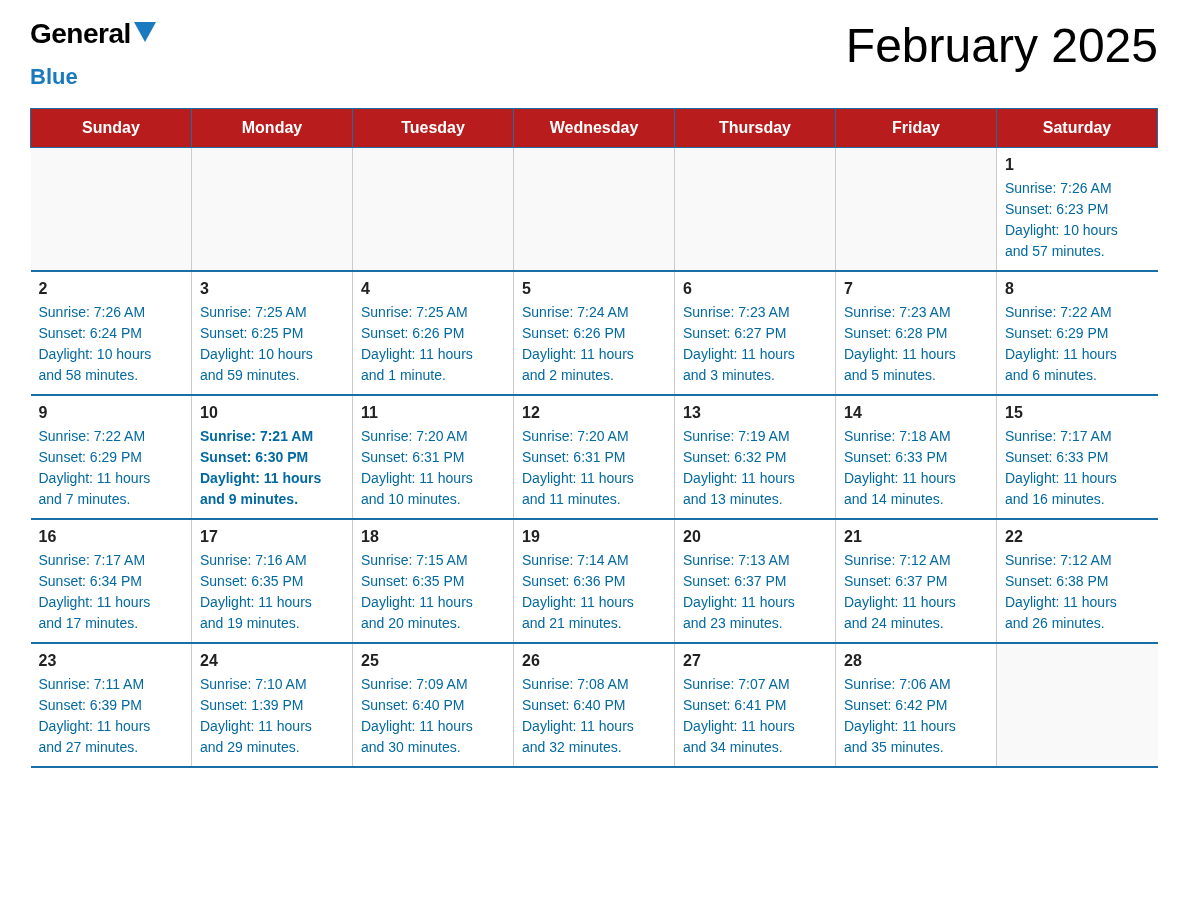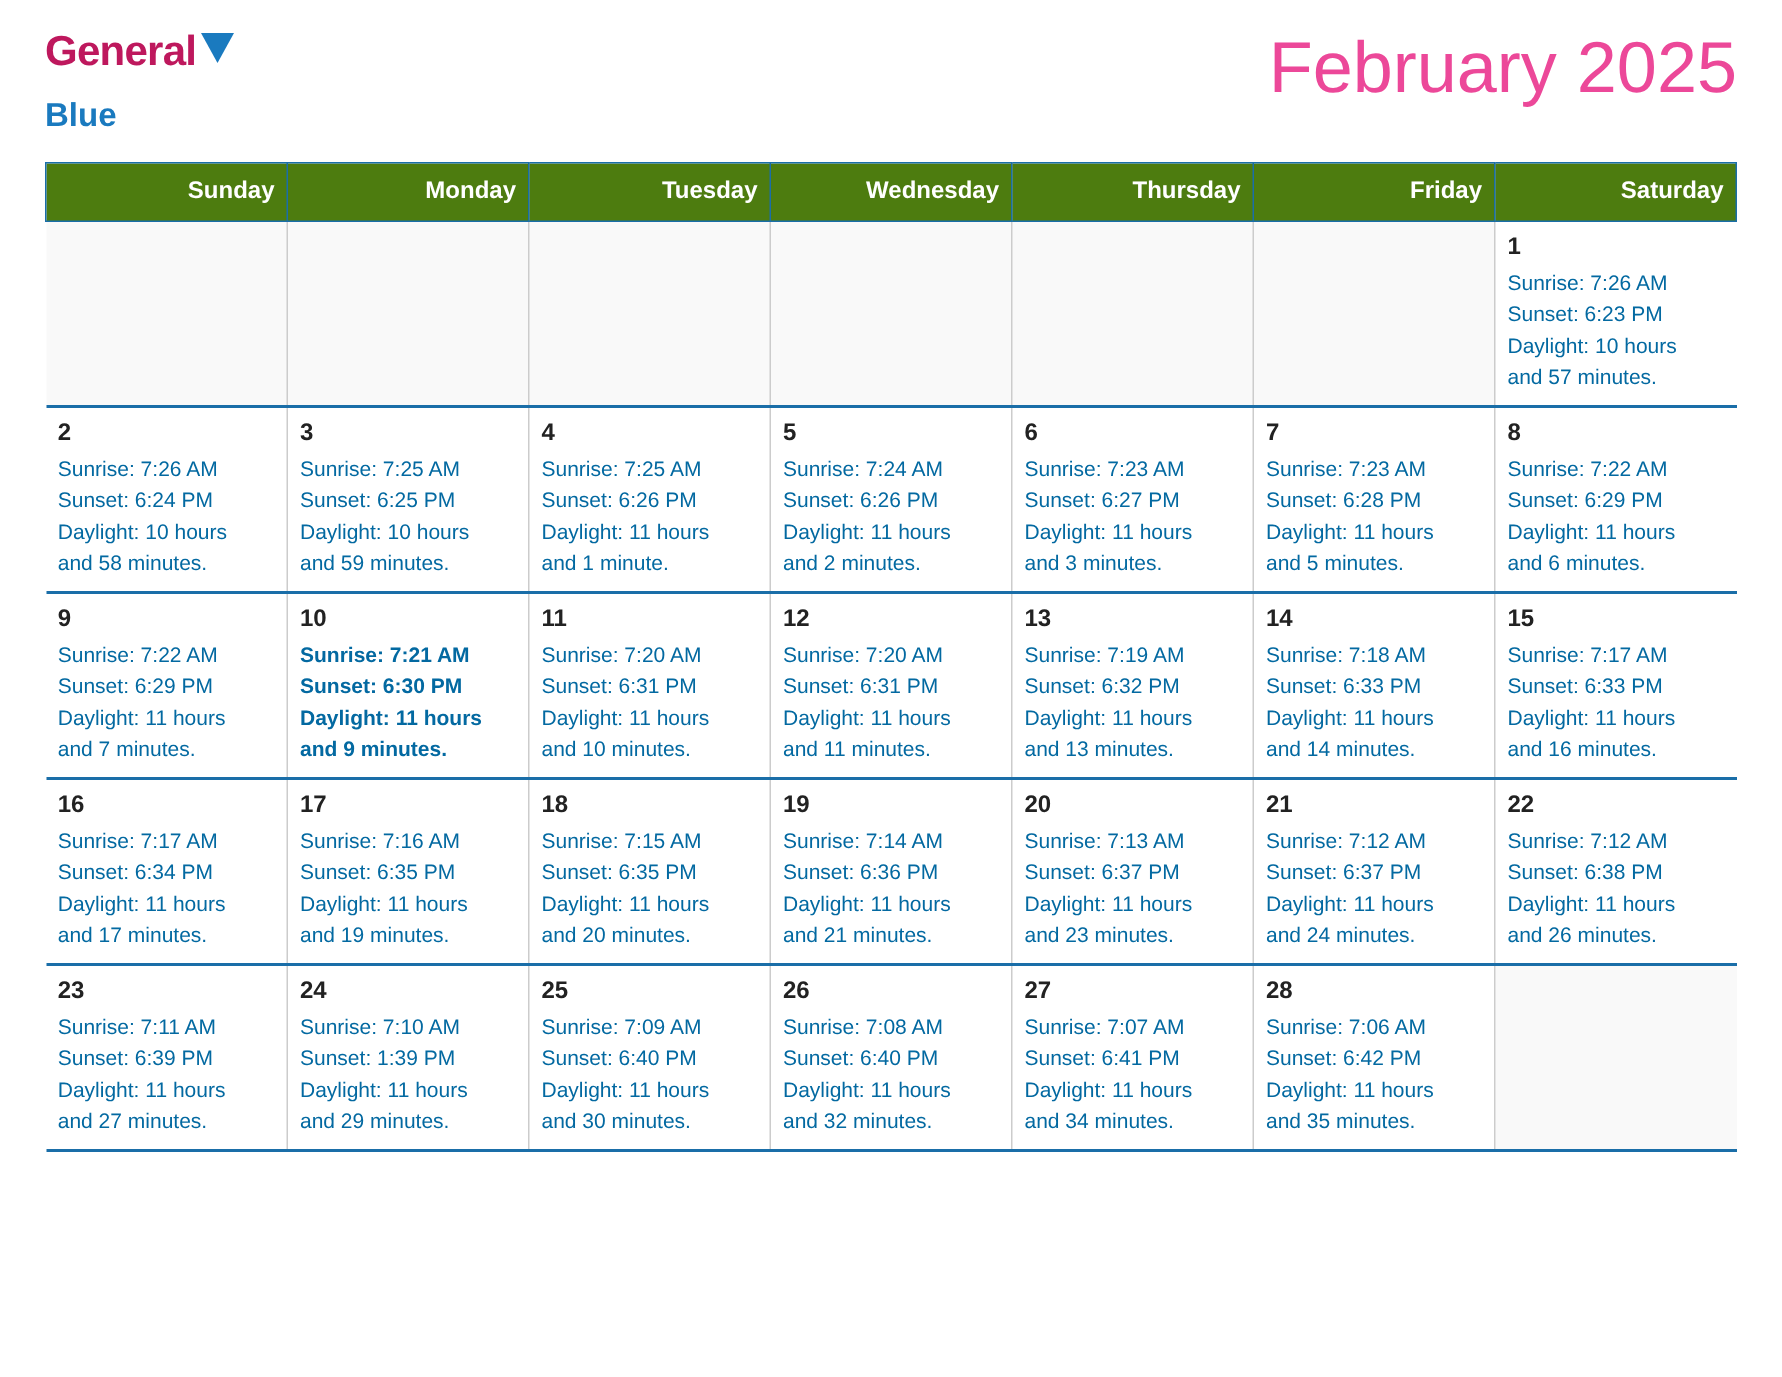--- a/index.html
+++ b/index.html
@@ -16,57 +16,57 @@
       margin-bottom: 20px;
     }
     .logo {
       display: flex;
       flex-direction: column;
       align-items: flex-start;
     }
     .logo-text-general {
       font-size: 28px;
       font-weight: bold;
-      color: #be185d;
+      color: #000000;
       letter-spacing: -0.5px;
       line-height: 1;
     }
     .logo-text-blue {
       font-size: 22px;
       font-weight: bold;
       color: #1a7abf;
       line-height: 1;
       margin-top: 18px;
     }
     .title-block {
       text-align: right;
     }
     .title-block h1 {
       font-size: 48px;
       font-weight: normal;
-      color: #ec4899;
+      color: #000000;
       line-height: 1.1;
     }
     .title-block .subtitle {
       font-size: 20px;
       color: #444;
       margin-top: 4px;
     }
     table {
       width: 100%;
       border-collapse: collapse;
       table-layout: fixed;
     }
     thead th {
-      background-color: #4d7c0f;
+      background-color: #b91c1c;
       color: #fff;
       font-size: 16px;
       font-weight: bold;
       padding: 10px 8px;
-      text-align: right;
+      text-align: center;
       border: 1px solid #1a6ea8;
     }
     tbody tr {
       border-bottom: 2px solid #1a6ea8;
     }
     tbody td {
       vertical-align: top;
       padding: 8px 8px;
       font-size: 12.5px;
       border-right: 1px solid #ccc;

